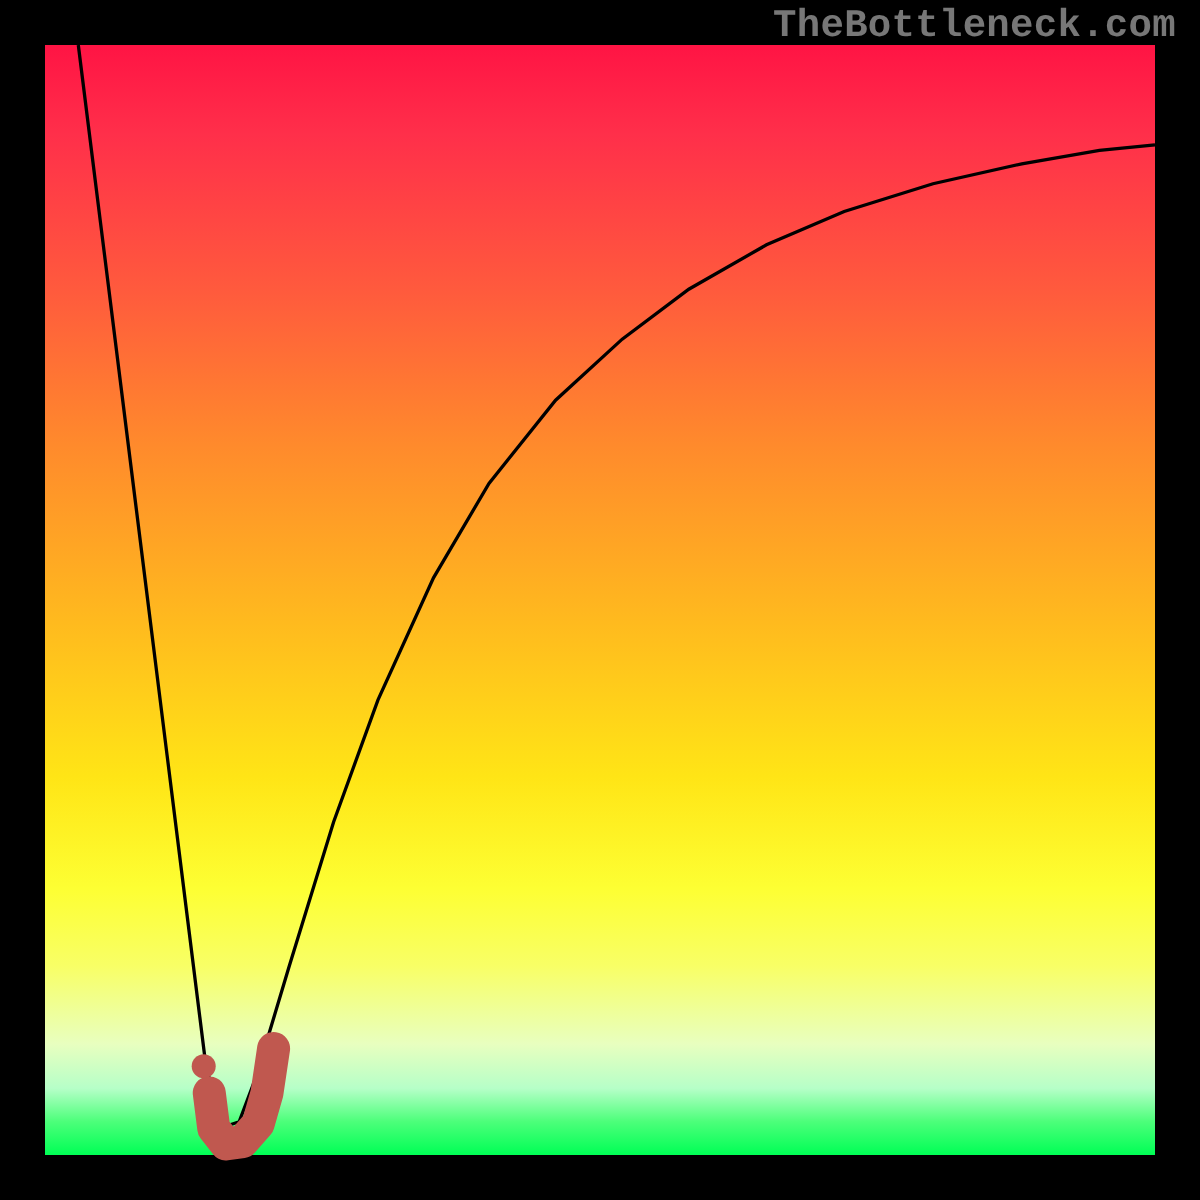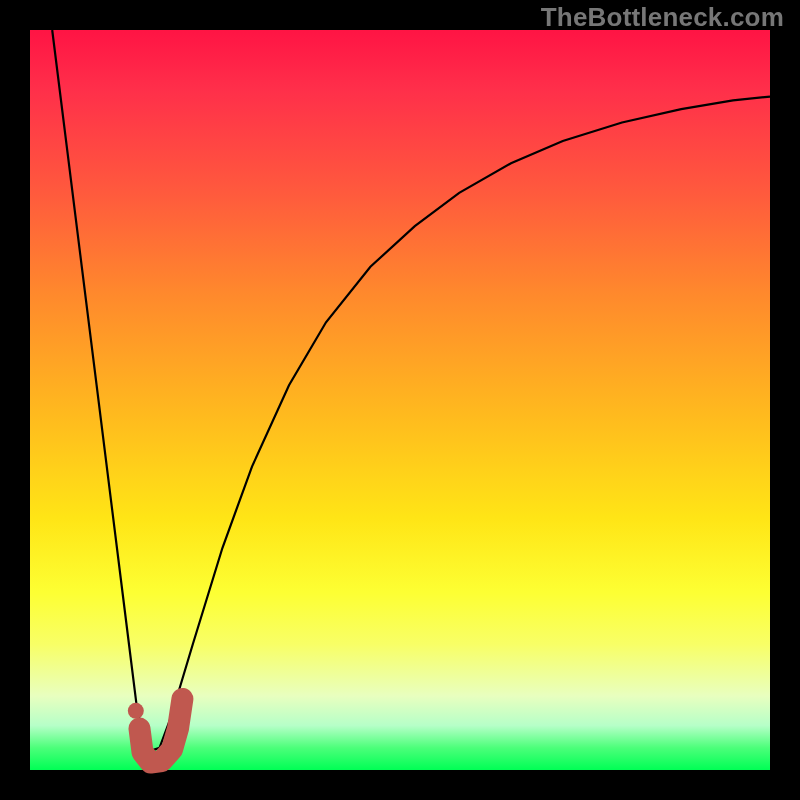--- a/index.html
+++ b/index.html
@@ -7,21 +7,21 @@
   .frame {
     position: relative;
     width: 800px;
     height: 800px;
     background: #000;
   }
   .watermark {
     position: absolute;
     top: 2px;
     right: 16px;
-    font-family: Liberation Sans, sans-serif;
+    font-family: Liberation Mono, monospace;
     font-size: 26px;
     font-weight: 600;
     color: #777;
     letter-spacing: 0.2px;
     z-index: 10;
   }
   .plot {
     position: absolute;
     left: 30px;
     top: 30px;

